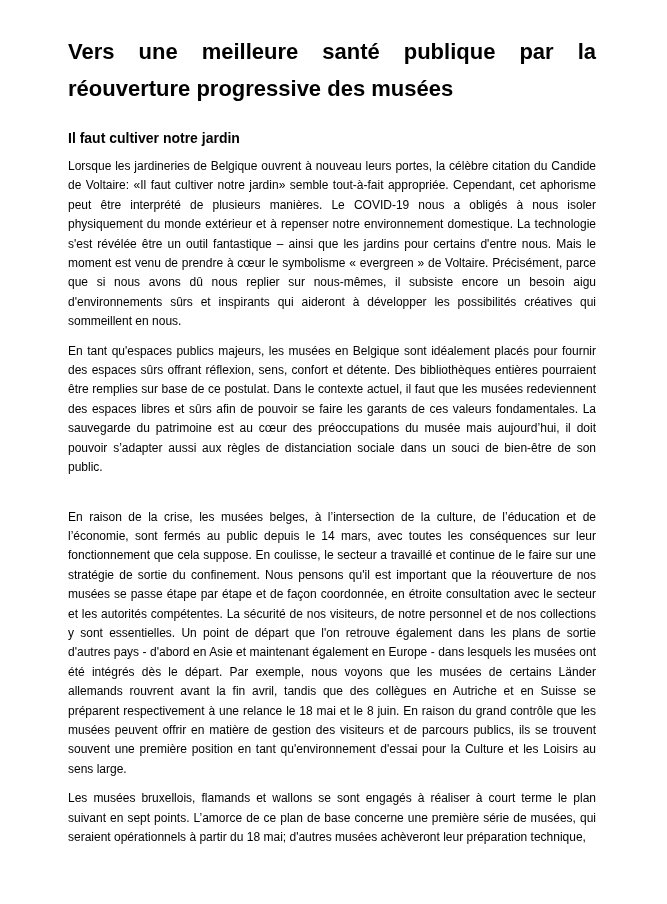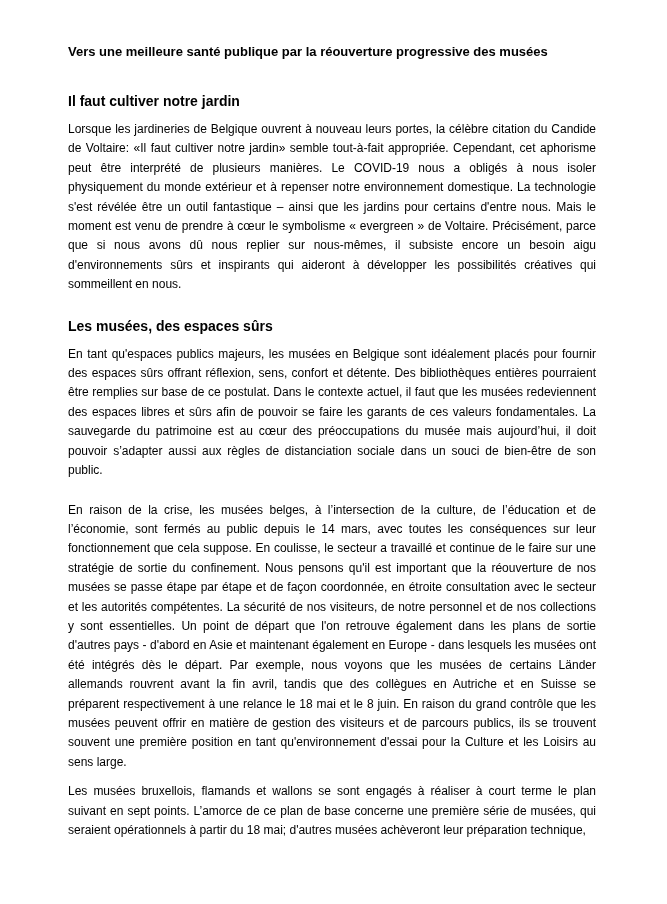--- a/index.html
+++ b/index.html
@@ -16,60 +16,59 @@
   }
   .page {
     box-sizing: border-box;
     width: 667px;
     height: 904px;
     padding: 33px 71px 30px 68px;
     background: #ffffff;
   }
   .doc-title {
     margin: 0;
-    font-size: 13px;
+    font-size: 22px;
     font-weight: bold;
     line-height: 37px;
     text-align: justify;
     color: #000000;
   }
   .section-heading {
     margin: 22px 0 0 0;
     font-size: 14px;
     font-weight: bold;
     line-height: 18px;
     color: #000000;
   }
   .para {
     margin: 10px 0 0 0;
     font-size: 12px;
     line-height: 19.4px;
     text-align: justify;
     color: #000000;
   }
   .para.gap-above {
-    margin-top: 20px;
+    margin-top: 30px;
   }
   .run-italic { }
   .run-bold { font-weight: normal; }
 </style>
 </head>
 <body>
 
 <div class="page">
 
   <h1 class="doc-title">Vers une meilleure santé publique par la réouverture progressive des musées</h1>
 
   <div>
     <h2 class="section-heading">Il faut cultiver notre jardin</h2>
     <p class="para">Lorsque les jardineries de Belgique ouvrent à nouveau leurs portes, la célèbre citation du Candide de Voltaire: «Il faut cultiver notre jardin» semble tout-à-fait appropriée. Cependant, cet aphorisme peut être interprété de plusieurs manières. Le COVID-19 nous a obligés à nous isoler physiquement du monde extérieur et à repenser notre environnement domestique. La technologie s'est révélée être un outil fantastique – ainsi que les jardins pour certains d'entre nous. Mais le moment est venu de prendre à cœur le symbolisme « evergreen » de Voltaire. Précisément, parce que si nous avons dû nous replier sur nous-mêmes, il subsiste encore un besoin aigu d'environnements sûrs et inspirants qui aideront à développer les possibilités créatives qui sommeillent en nous.</p>
   </div>
 
   <div>
-    <h2 class="section-heading">Les musées, des espaces sûrs</h2>
     <p class="para"><span>En tant qu'espaces publics majeurs, les musées en Belgique sont idéalement placés pour fournir des </span><span class="run-italic">espaces sûrs</span><span> offrant réflexion, sens, confort et détente. Des bibliothèques entières pourraient être remplies sur base de ce postulat. Dans le contexte actuel, il faut que les musées redeviennent des espaces libres et sûrs afin de pouvoir se faire les garants de ces valeurs fondamentales. La sauvegarde du patrimoine est au cœur des préoccupations du musée mais aujourd’hui, il doit pouvoir s’adapter aussi aux règles de distanciation sociale dans un souci de bien-être de son public.</span></p>
     <p class="para gap-above">En raison de la crise, les musées belges, à l’intersection de la culture, de l’éducation et de l’économie, sont fermés au public depuis le 14 mars, avec toutes les conséquences sur leur fonctionnement que cela suppose. En coulisse, le secteur a travaillé et continue de le faire sur une stratégie de sortie du confinement. Nous pensons qu'il est important que la réouverture de nos musées se passe étape par étape et de façon coordonnée, en étroite consultation avec le secteur et les autorités compétentes. La sécurité de nos visiteurs, de notre personnel et de nos collections y sont essentielles. Un point de départ que l'on retrouve également dans les plans de sortie d'autres pays - d'abord en Asie et maintenant également en Europe - dans lesquels les musées ont été intégrés dès le départ. Par exemple, nous voyons que les musées de certains Länder allemands rouvrent avant la fin avril, tandis que des collègues en Autriche et en Suisse se préparent respectivement à une relance le 18 mai et le 8 juin. En raison du grand contrôle que les musées peuvent offrir en matière de gestion des visiteurs et de parcours publics, ils se trouvent souvent une première position  en tant qu'environnement d'essai pour la Culture et les Loisirs au sens large.</p>
   </div>
 
   <div>
     <p class="para"><span>Les musées bruxellois, flamands et wallons se sont engagés à réaliser à court terme le plan suivant en sept points. </span><span class="run-bold">L’amorce de ce plan de base concerne une première série de musées, qui seraient opérationnels à partir du 18 mai; d'autres musées achèveront leur préparation technique,</span></p>
   </div>
 
 </div>
 

